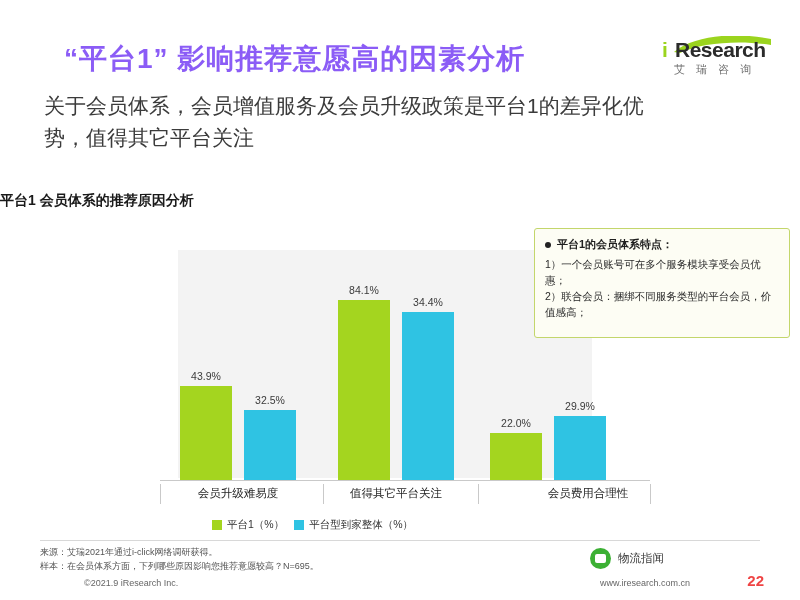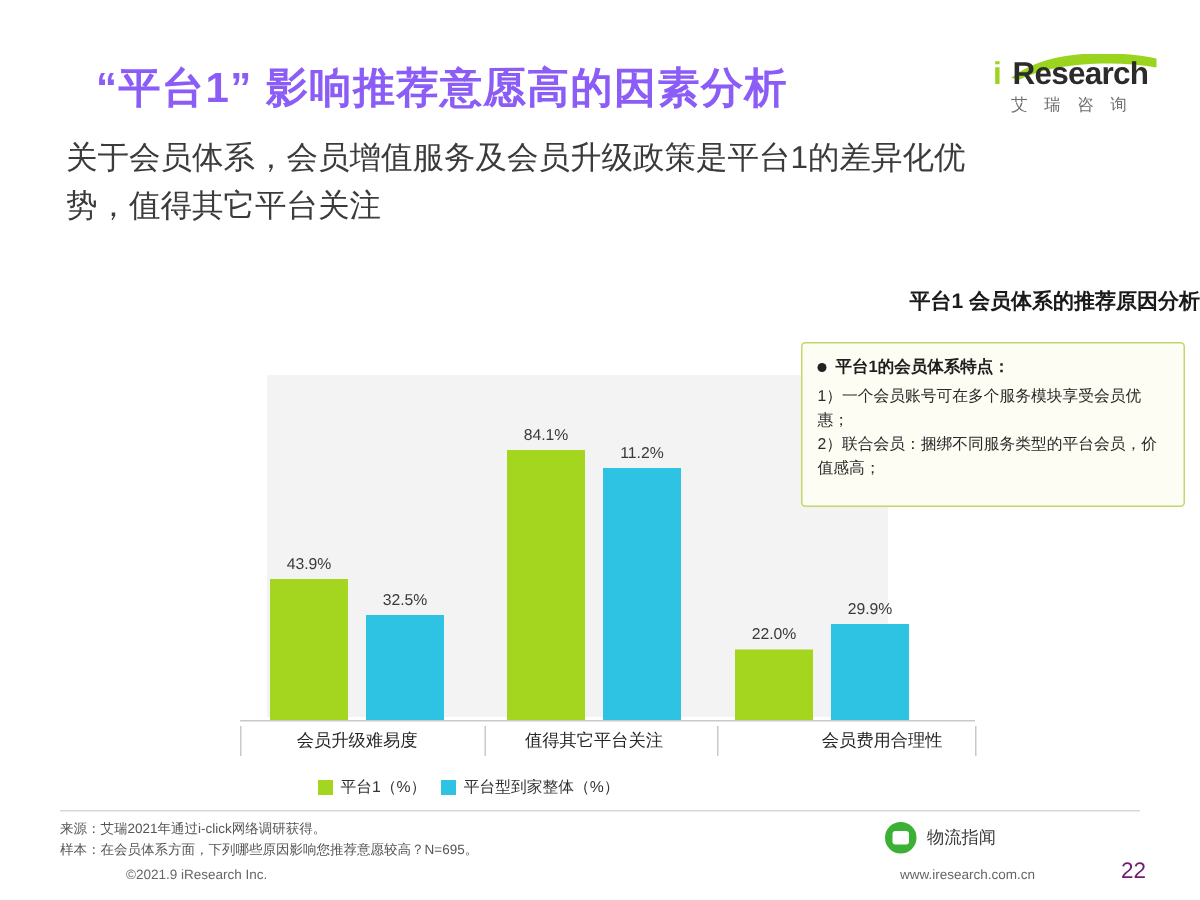--- a/index.html
+++ b/index.html
@@ -37,21 +37,21 @@
     letter-spacing:-0.5px;
   }
   .logo-swoosh{
     position:absolute;left:10px;top:0px;width:100px;height:18px;
   }
   .logo-cn{
     position:absolute;left:12px;top:26px;font-size:11px;color:#6f6f6f;letter-spacing:4px;
   }
   
   .chart-title{
-    position:absolute;left:0;top:192px;width:800px;text-align:right;
+    position:absolute;left:0;top:192px;width:800px;text-align:left;
     font-size:14px;font-weight:bold;color:#1a1a1a;
   }
   .plot{
     position:absolute;left:160px;top:228px;width:490px;height:252px;
   }
   .plot-bg{
     position:absolute;left:18px;top:22px;width:414px;height:228px;
     background:#f3f3f3;
   }
   .axis-line{
@@ -100,21 +100,21 @@
   .foot-note{
     position:absolute;left:40px;top:545px;font-size:9px;color:#555;line-height:14px;
   }
   .foot-left{
     position:absolute;left:40px;top:578px;font-size:9px;color:#666;margin-left:44px;
   }
   .foot-right{
     position:absolute;right:110px;top:578px;font-size:9px;color:#666;
   }
   .page-no{
-    position:absolute;right:36px;top:572px;font-size:15px;color:#701a75;font-weight:normal;
+    position:absolute;right:36px;top:572px;font-size:15px;color:#ef4444;font-weight:bold;
   }
   
   .wm{
     position:absolute;right:40px;top:545px;width:170px;height:26px;
     display:flex;align-items:center;gap:7px;
   }
   .wm-circle{
     width:21px;height:21px;border-radius:50%;background:#3cb034;position:relative;
     flex:0 0 auto;
   }
@@ -145,21 +145,21 @@
 
   <div class="plot" id="plot">
     <div class="plot-bg"></div>
   <div class="bar green" style="left: 20px; height: 93.946px;"></div>
       <div class="bar-label" style="left: 11px; top: 142.054px;">43.9%</div>
       <div class="bar blue" style="left: 84px; height: 69.55px;"></div>
       <div class="bar-label" style="left: 75px; top: 166.45px;">32.5%</div>
       <div class="bar green" style="left: 178px; height: 179.974px;"></div>
       <div class="bar-label" style="left: 169px; top: 56.026px;">84.1%</div>
       <div class="bar blue" style="left: 242px; height: 168.204px;"></div>
-      <div class="bar-label" style="left: 233px; top: 67.796px;">11.2%</div>
+      <div class="bar-label" style="left: 233px; top: 67.796px;">34.4%</div>
       <div class="bar green" style="left: 330px; height: 47.08px;"></div>
       <div class="bar-label" style="left: 321px; top: 188.92px;">22.0%</div>
       <div class="bar blue" style="left: 394px; height: 63.986px;"></div>
       <div class="bar-label" style="left: 385px; top: 172.014px;">29.9%</div>
     </div>
   <div class="axis-line"></div>
 
   <div class="legend">
     <span class="legend-item">
       <span class="swatch sw-green"></span>

